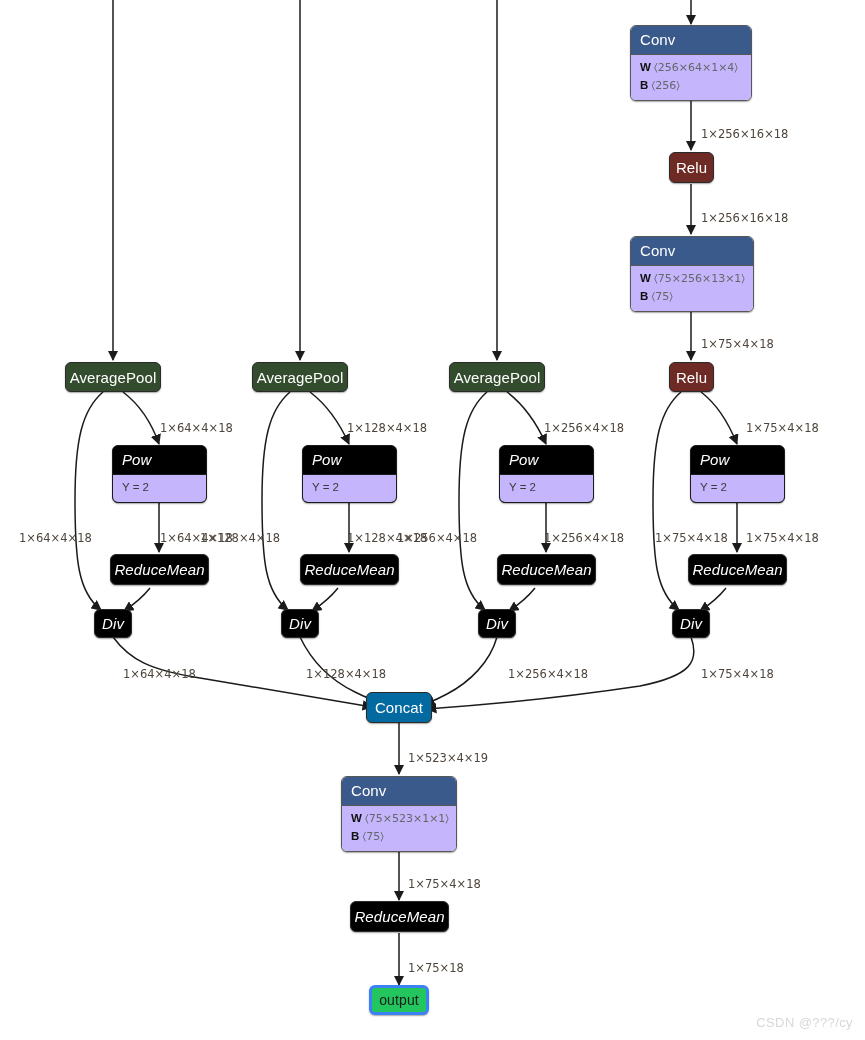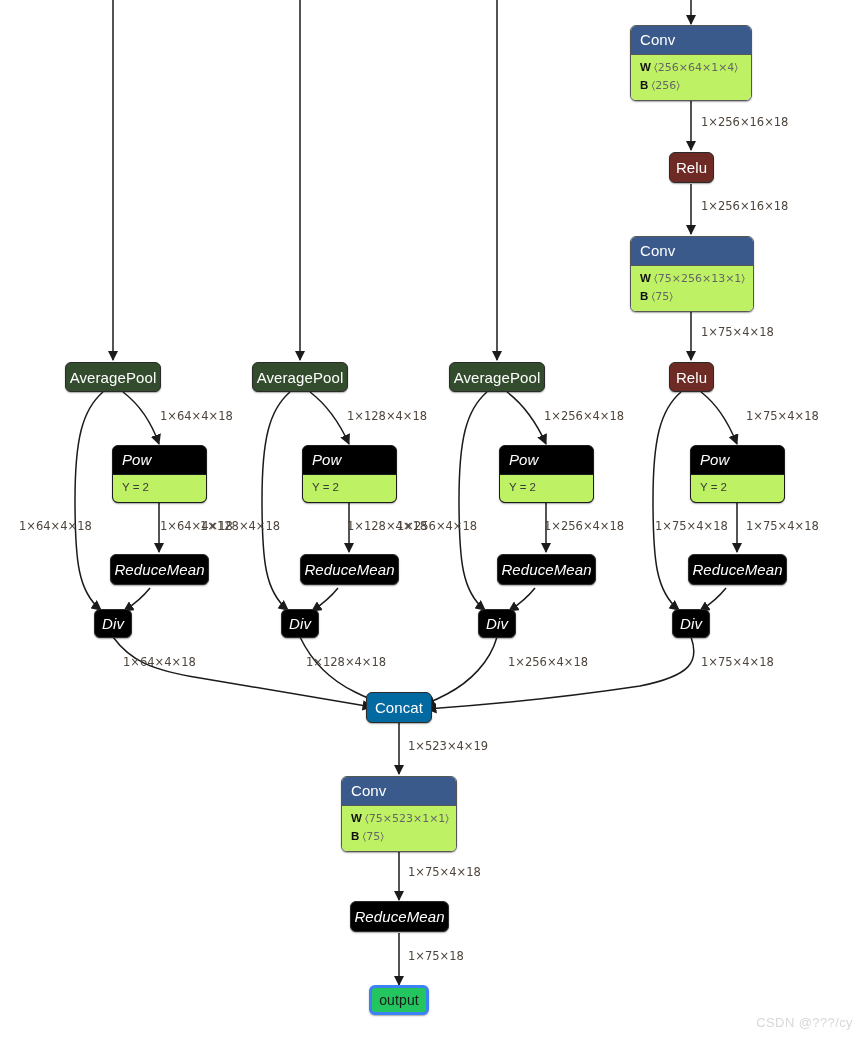--- a/index.html
+++ b/index.html
@@ -55,21 +55,21 @@
     letter-spacing: 0.1px;
   }
   .node.compound {
     background: #ffffff;
     border-color: #575757;
   }
   .node.compound .hdr {
     border-bottom: 1px solid #575757;
   }
   .node .body {
-    background: #bef264;
+    background: #c4b5fd;
     padding: 4px 9px 5px 9px;
   }
   .node .attr {
     font-size: 11.5px;
     line-height: 1.55;
     color: #3a3a3a;
     white-space: nowrap;
   }
   .node .attr b {
     font-weight: bold;
@@ -115,20 +115,21 @@
   .node.pow .attr { font-size: 11.5px; color: #3a3a3a; }
 
   
   .elabel {
     position: absolute;
     font-family: "DejaVu Sans", sans-serif;
     font-size: 11.5px;
     color: #4e453c;
     white-space: nowrap;
     line-height: 1;
+    margin-top: 12px;
   }
 
   
   #watermark {
     position: absolute;
     right: 12px;
     bottom: 10px;
     font-size: 13px;
     color: #d8d8d8;
     letter-spacing: 0.4px;

